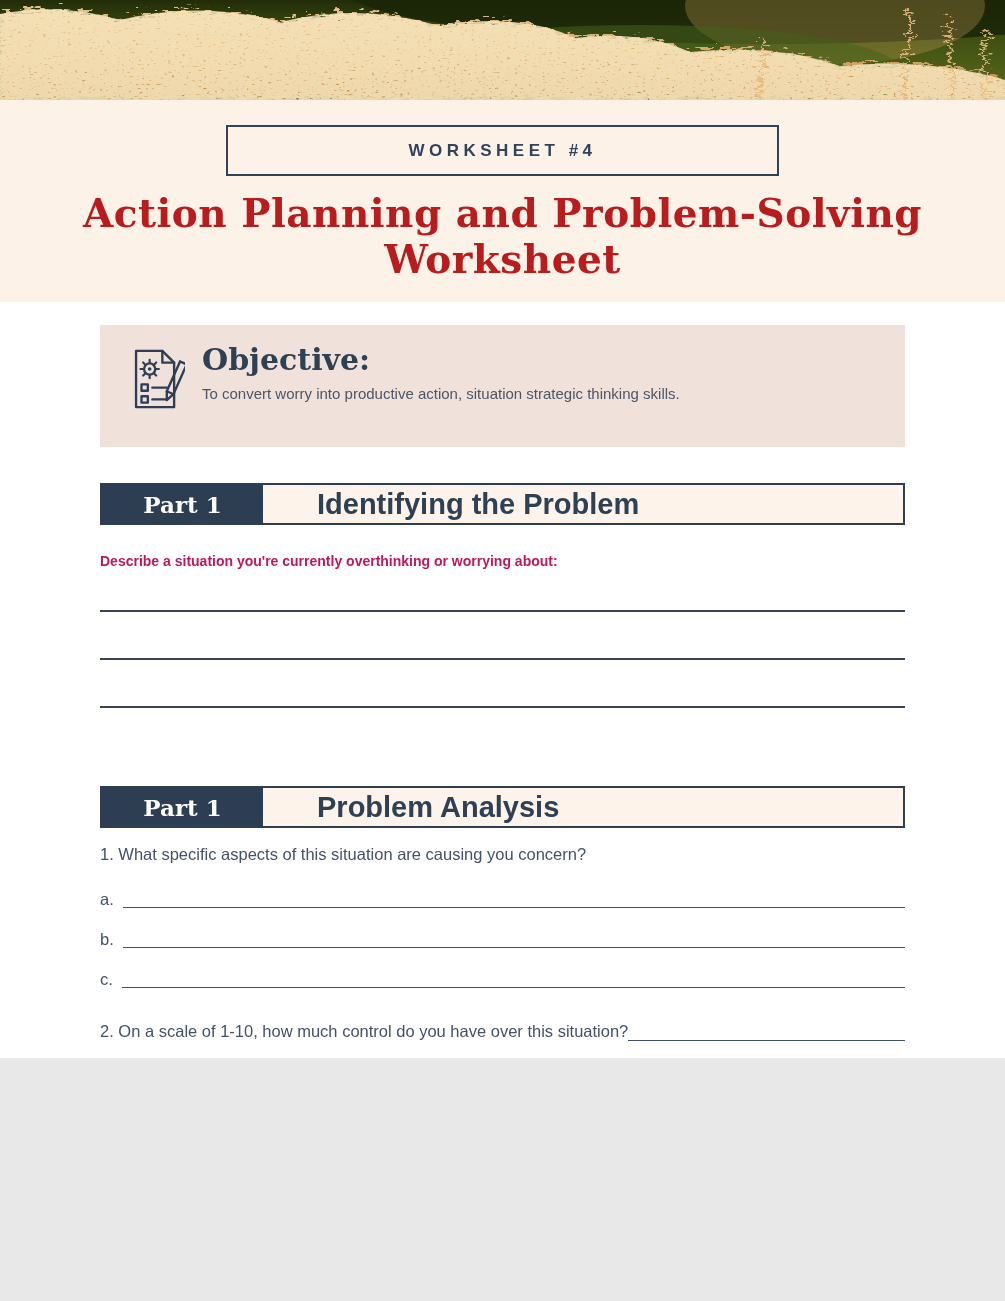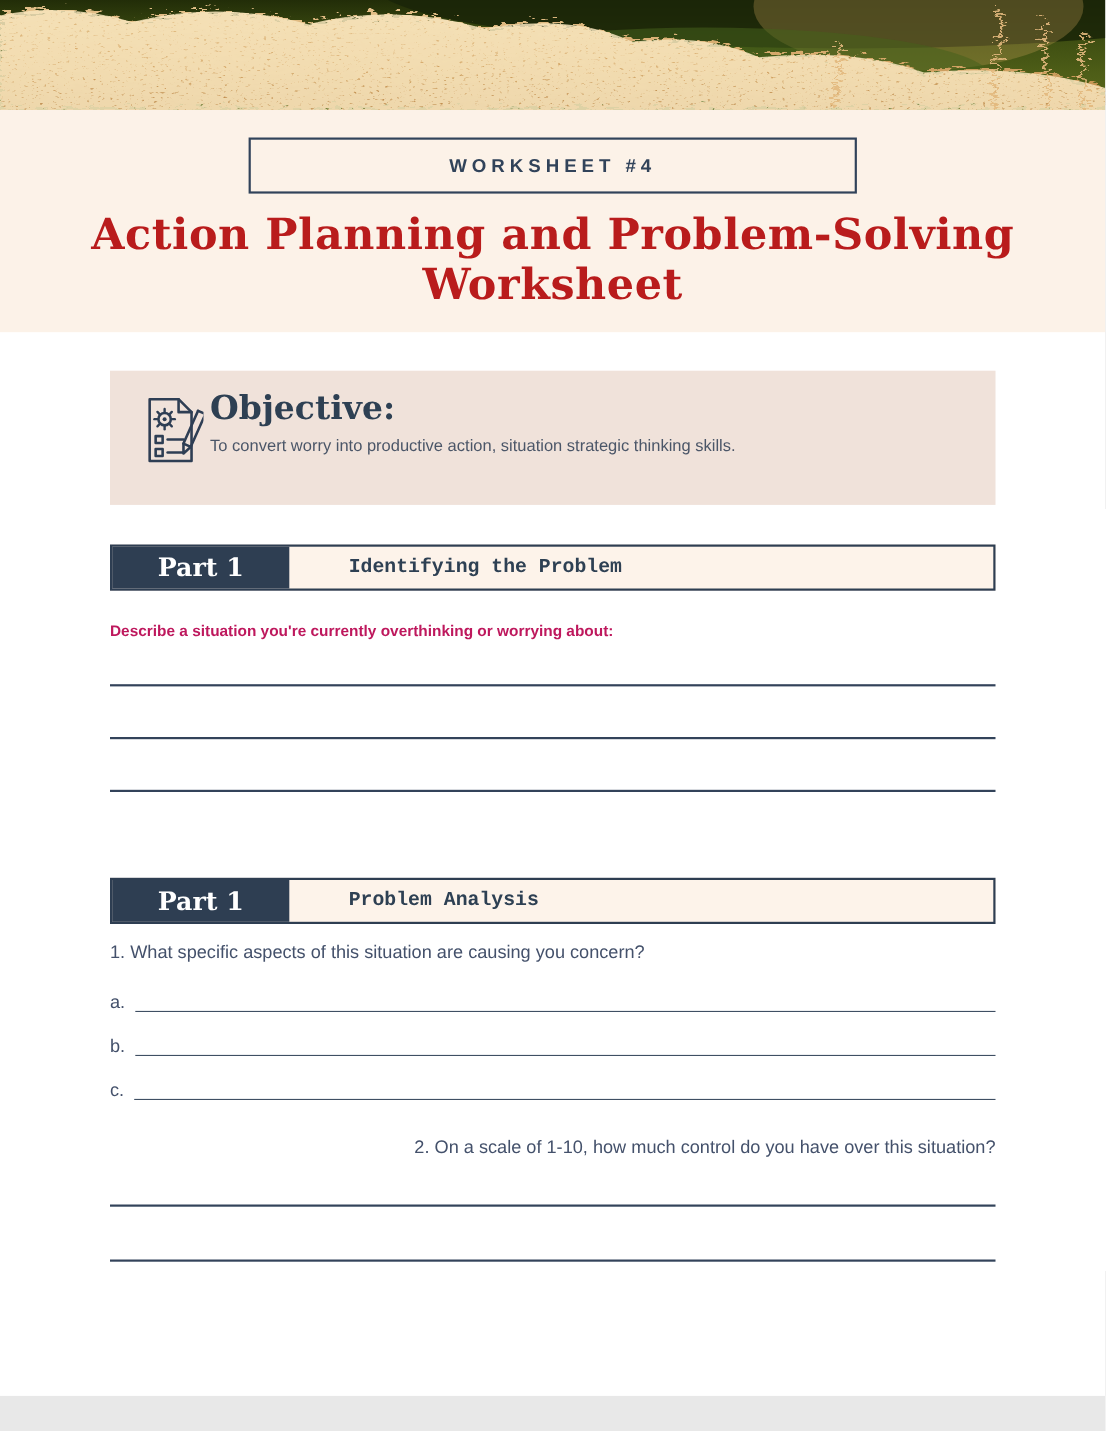--- a/index.html
+++ b/index.html
@@ -1,18 +1,18 @@
 <!DOCTYPE html>
 <html><head>
 <meta charset="utf-8">
 <style>
   * { margin:0; padding:0; box-sizing:border-box; }
   html,body { background:#e8e8e8; }
   .page {
-    width:1005px; height:1269px; margin:0 auto; background:#ffffff;
+    width:1005px; height:1058px; margin:0 auto; background:#ffffff;
     font-family:"Liberation Sans", sans-serif; color:#3c4a60;
     position:relative; overflow:hidden;
   }
 
   
   .hero { height:100px; width:100%; position:relative; overflow:hidden; }
   .hero svg { display:block; width:100%; height:100%; }
 
   
   .masthead { background:#fcf2e8; padding:25px 50px 20px; text-align:center; height:202px; }
@@ -26,59 +26,59 @@
   h1.title {
     margin-top:15px;
     font-family:"DejaVu Serif", serif; font-weight:bold;
     font-size:39px; line-height:1.17; color:#b91c1c; letter-spacing:0.5px;
   }
 
   
   .content { padding:0 100px; }
 
   .objective {
-    margin-top:35px; background:#f0e2da; height:122px;
-    padding:19px 26px 0 27px; display:flex; align-items:flex-start; gap:6px;
+    margin-top:23px; background:#f0e2da; height:122px;
+    padding:19px 26px 0 27px; display:flex; align-items:flex-start; gap:17px;
   }
   .objective .icon { flex:0 0 auto; margin-top:2px; }
   .obj-head {
     font-family:"DejaVu Serif", serif; font-weight:bold;
     font-size:30px; color:#2e4053; line-height:1.05;
   }
   .obj-text { margin-top:9px; font-size:15px; color:#4b5668; }
 
   .part-bar {
     margin-top:36px; border:2px solid #2e3e52; background:#fdf3ea;
     display:flex; align-items:stretch; height:42px;gap:32px;
   }
   .part-badge {
     width:161px; background:#2e3e52; color:#ffffff;
     display:flex; align-items:center; justify-content:center;
     font-family:"DejaVu Serif", serif; font-weight:bold; font-size:23px;
   }
   .part-heading {
     display:flex; align-items:center; padding-left:22px;
-    font-family:Liberation Mono, monospace; font-weight:bold; font-size:18px; color:#2e4053;
+    font-family:Liberation Sans, sans-serif; font-weight:bold; font-size:29px; color:#2e4053;
   }
 
   .prompt { margin-top:26px; font-size:14px; font-weight:bold; color:#be185d; line-height:20px; }
   .question { font-size:16.5px; color:#44516b; line-height:20px; }
 
   .answer-line { border-bottom:2px solid #33435a; height:0; }
   .p1-line1 { margin-top:39px; }
   .p1-line  { margin-top:46px; }
 
   .q1 { margin-top:16px; }
   .abc-row { display:flex; align-items:flex-end; gap:9px; height:20px; }
   .abc-a { margin-top:24px; }
   .abc   { margin-top:20px; }
   .abc-label { font-size:16.5px; color:#44516b; line-height:18px; flex:0 0 auto; padding-bottom:0px; }
   .abc-line { flex:1 1 auto; border-bottom:1.8px solid #3f4f63; height:16px; }
 
-  .q2-row { margin-top:33px; display:flex; align-items:flex-end; height:20px;flex-direction:column; }
+  .q2-row { margin-top:33px; display:flex; align-items:flex-end; height:20px; }
   .q2-row .question { flex:0 0 auto; }
   .q2-line { flex:1 1 auto; border-bottom:1.8px solid #3f4f63; height:14px; }
 
   .q3 { margin-top:33px; }
   .q3-line1 { margin-top:42px; }
   .q3-line2 { margin-top:48px; }
 </style>
 </head>
 <body>
 

